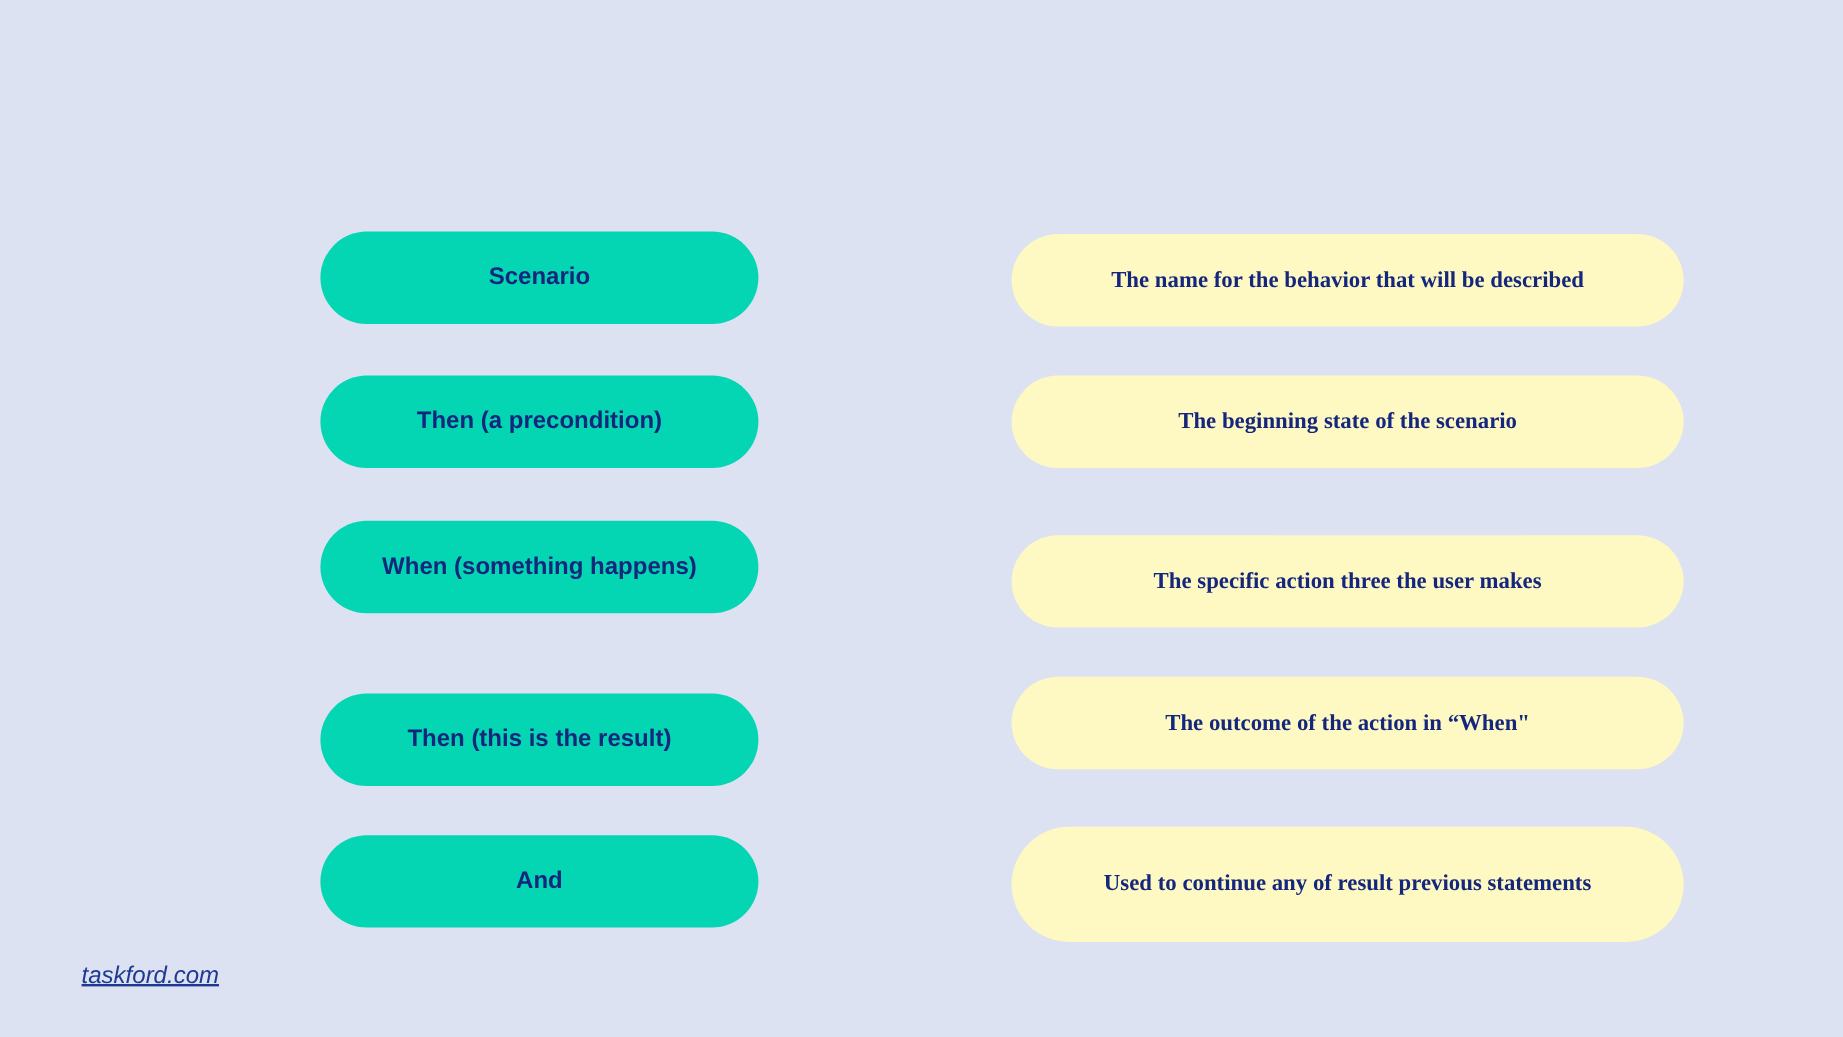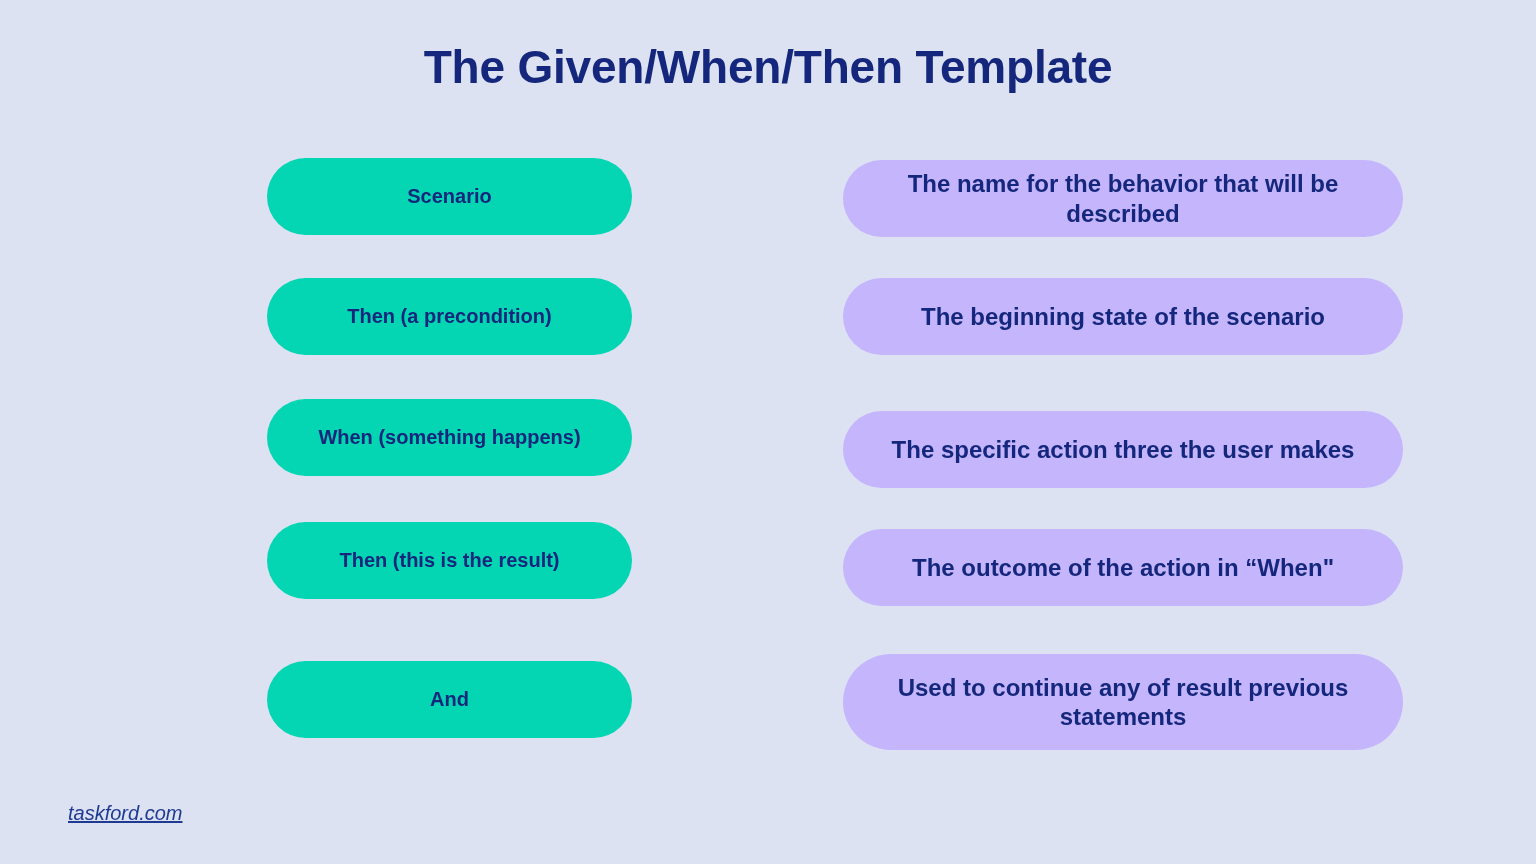--- a/index.html
+++ b/index.html
@@ -53,40 +53,42 @@
   .pill {
     display: flex;
     align-items: center;
     justify-content: center;
     text-align: center;
     box-sizing: border-box;
     color: #15277c;
     font-weight: bold;
     border-radius: 999px;
     line-height: 1.22;
+    margin-top: 35px;
   }
 
   .pill-left {
     position: absolute;
     left: 267px;
     width: 365px;
     height: 77px;
     background: #04d6b4;
     font-size: 20px;
     padding: 0 18px;
   }
 
   .pill-right {
     position: absolute;
     left: 843px;
     width: 560px;
     height: 77px;
-    background: #c4b5fd;
-    font-size: 24px;
+    background: #fef9c3;
+    font-size: 19px;
     padding: 0 24px;
+    font-family: Liberation Serif, serif;
   }
 
   .pill-right.tall {
     height: 96px;
   }
 
   .footer-link {
     position: absolute;
     left: 68px;
     top: 802px;
@@ -97,41 +99,40 @@
     text-decoration: underline;
     font-family: "Liberation Sans", sans-serif;
     cursor: pointer;
   }
 </style>
 </head>
 <body>
 
 <div class="slide">
 
-  <div class="slide-title">The Given/When/Then Template</div>
 
   <div class="rows">
 
     <div class="row">
       <div class="pill pill-left" style="top:0px;">Scenario</div>
       <div class="pill pill-right" style="top:2px;">The name for the behavior that will be described</div>
     </div>
 
     <div class="row">
       <div class="pill pill-left" style="top:120px;">Then (a precondition)</div>
       <div class="pill pill-right" style="top:120px;">The beginning state of the scenario</div>
     </div>
 
     <div class="row">
       <div class="pill pill-left" style="top:241px;">When (something happens)</div>
       <div class="pill pill-right" style="top:253px;">The specific action three the user makes</div>
     </div>
 
     <div class="row">
-      <div class="pill pill-left" style="top:364px;">Then (this is the result)</div>
+      <div class="pill pill-left" style="top:385px;">Then (this is the result)</div>
       <div class="pill pill-right" style="top:371px;">The outcome of the action in “When"</div>
     </div>
 
     <div class="row">
       <div class="pill pill-left" style="top:503px;">And</div>
       <div class="pill pill-right tall" style="top:496px;">Used to continue any of result previous statements</div>
     </div>
 
   </div>
 

